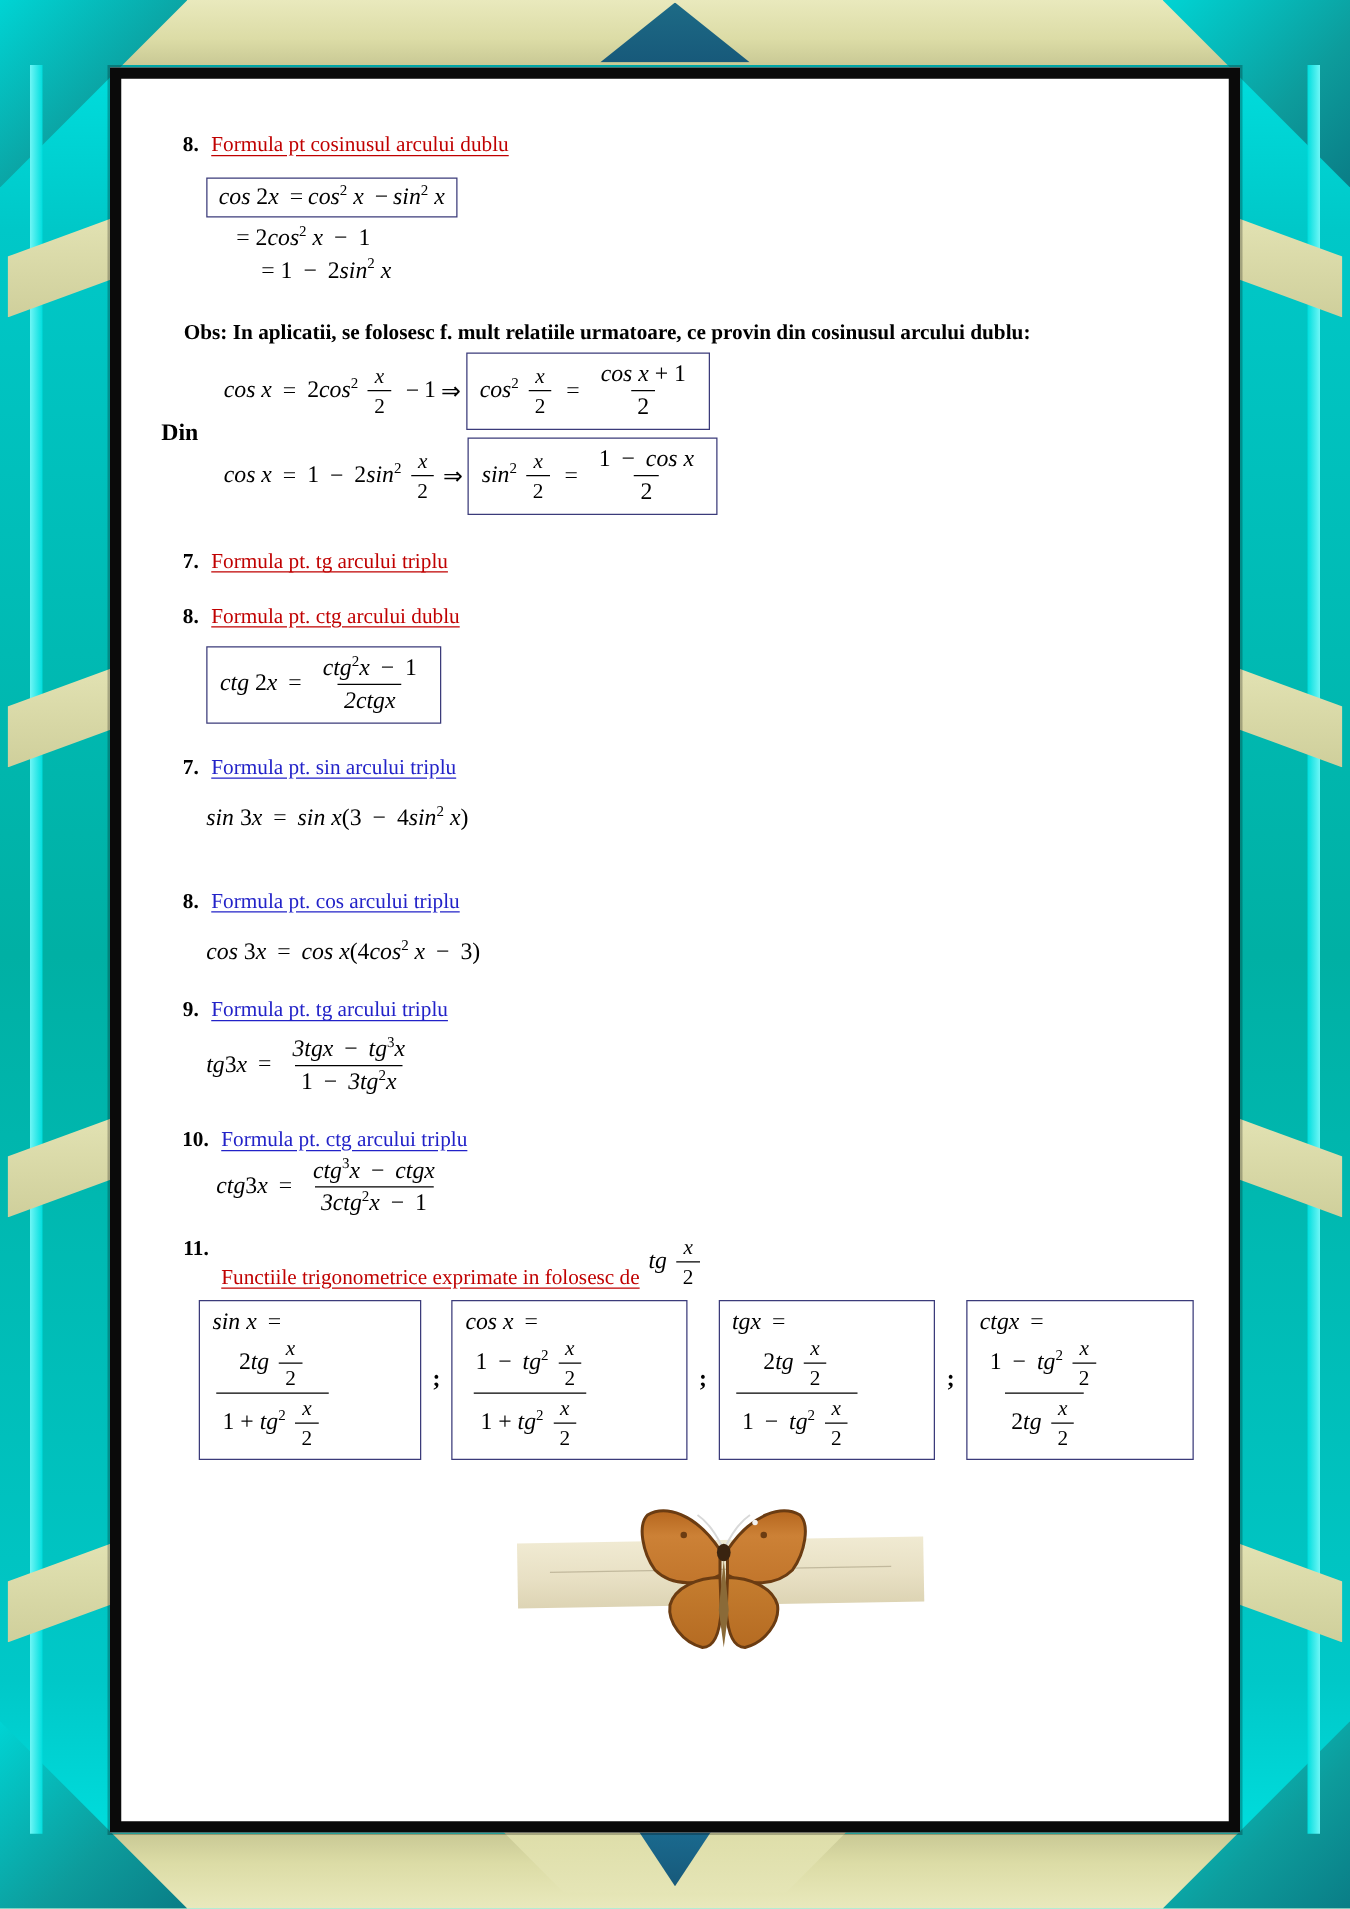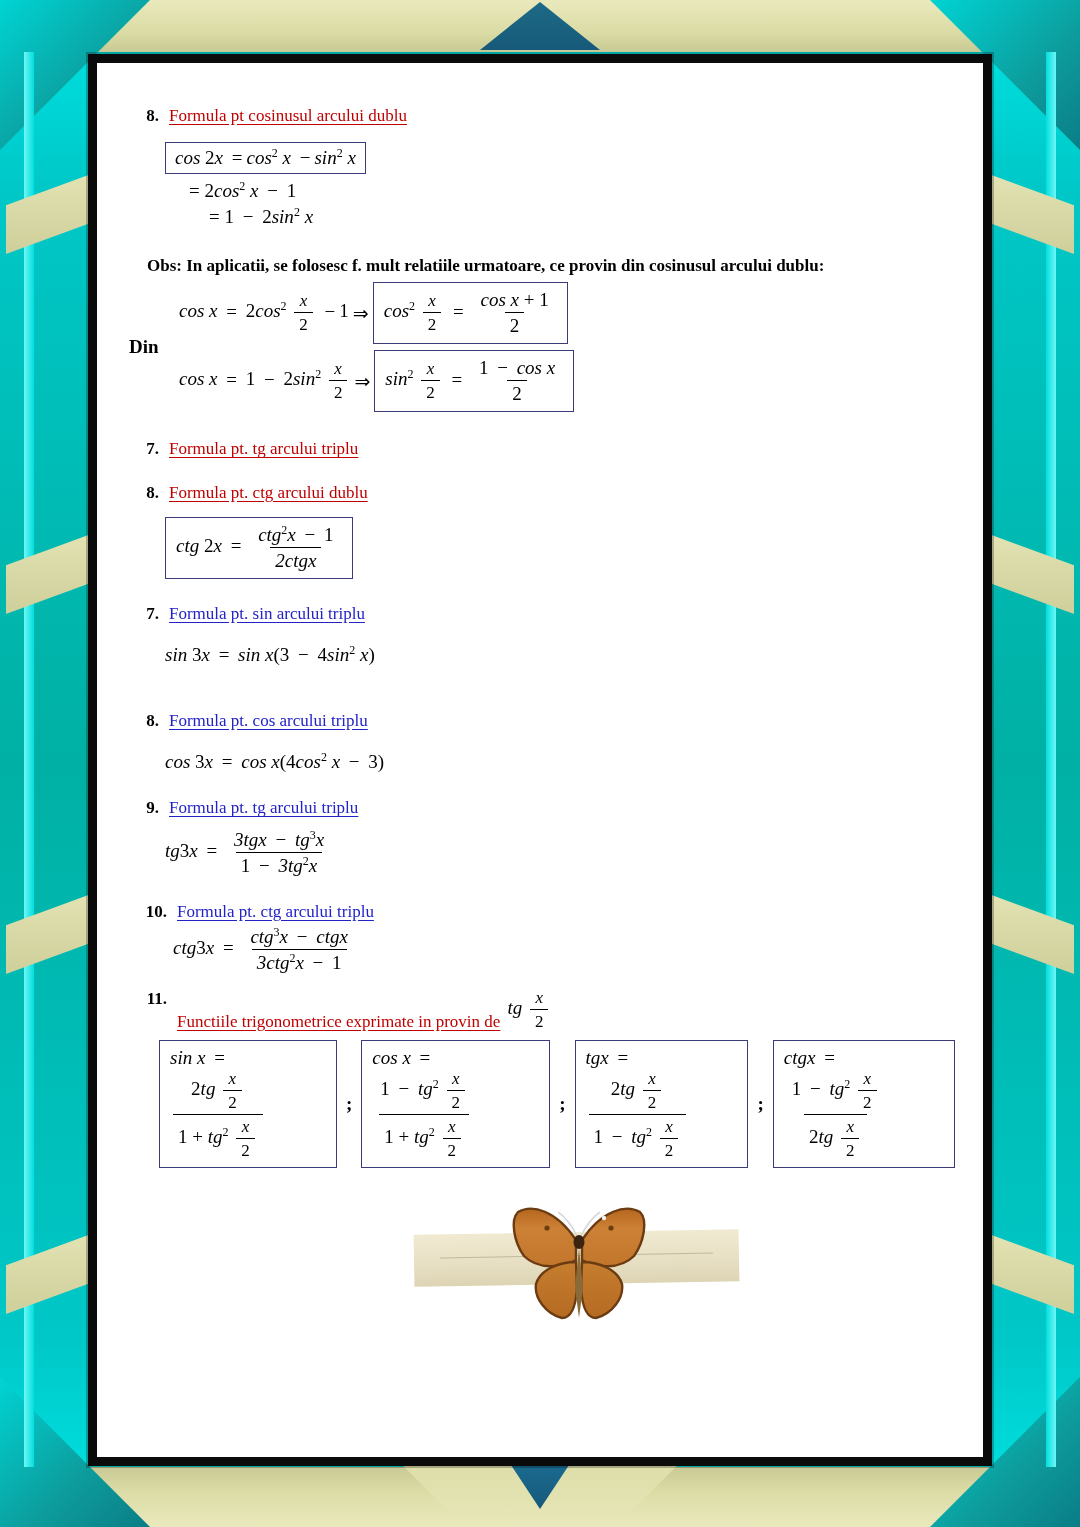--- a/index.html
+++ b/index.html
@@ -295,21 +295,21 @@
     <span class="mi">ctg</span>3<span class="mi">x</span> <span class="op">=</span>
     <span class="frac">
           <span class="nu"><span class="mi">ctg</span><sup class="e">3</sup><span class="mi">x</span> <span class="op">−</span> <span class="mi">ctgx</span></span>
           <span class="de"><span class="mi">3ctg</span><sup class="e">2</sup><span class="mi">x</span> <span class="op">−</span> 1</span>
         </span>
   </div>
 
   <div class="item" style="margin-top:14px">
     <div class="num wide">11.</div>
     <div class="headrow">
-      <span class="heading red">Functiile trigonometrice exprimate in provin de</span>
+      <span class="heading red">Functiile trigonometrice exprimate in folosesc de</span>
       <span class="math">
         <span class="mi">tg</span>
         <span class="frac small">
               <span class="nu mi">x</span>
               <span class="de">2</span>
             </span>
       </span>
     </div>
   </div>
 

